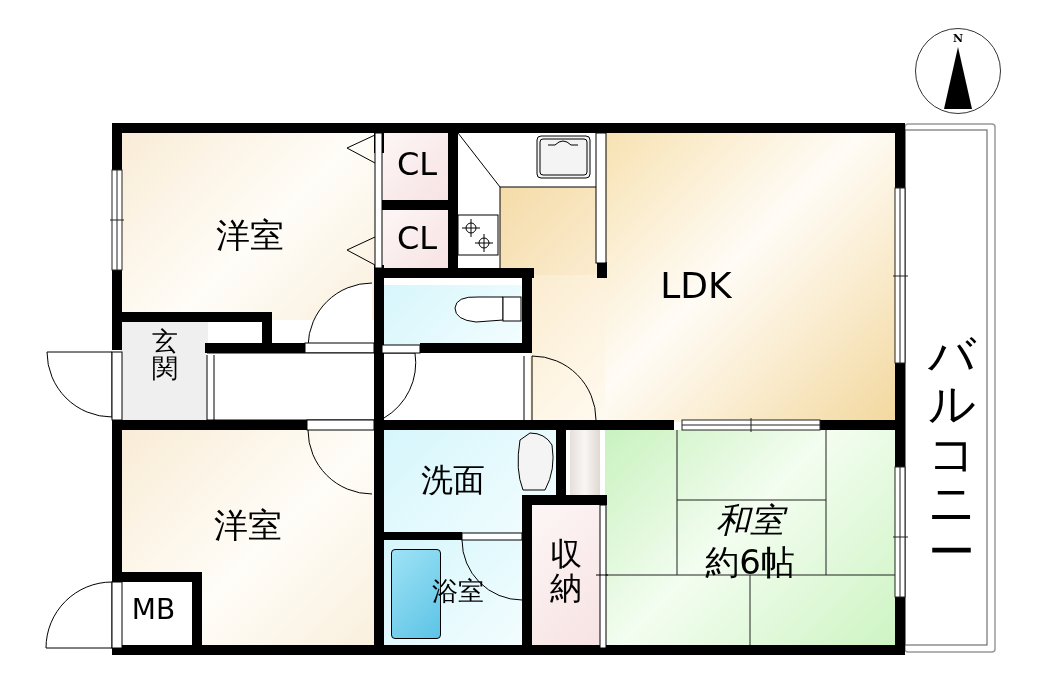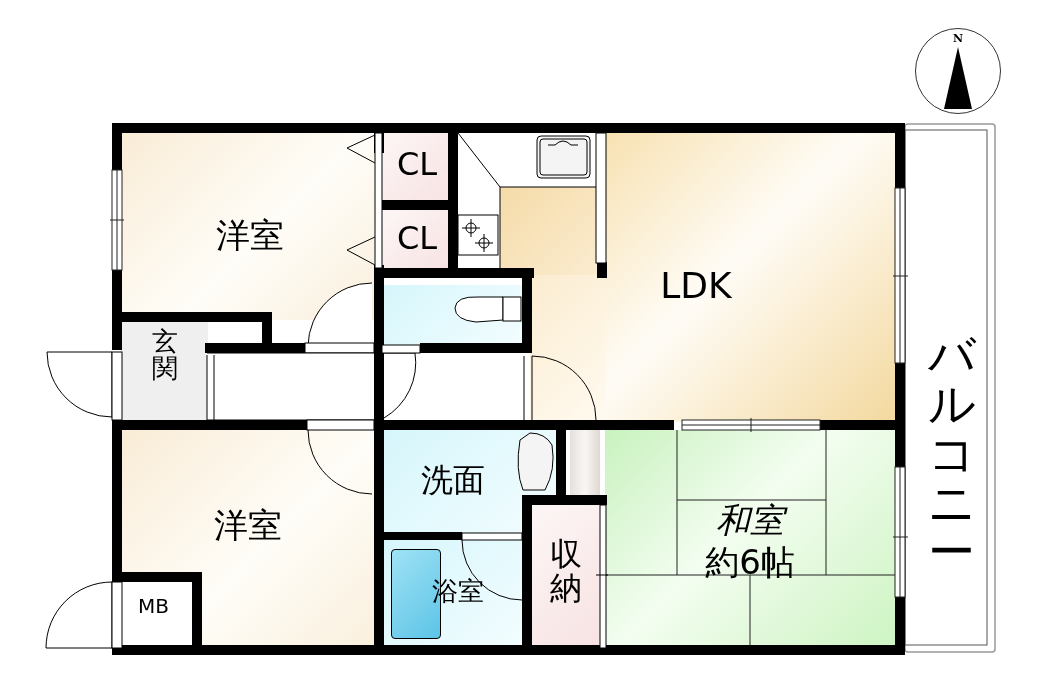--- a/index.html
+++ b/index.html
@@ -169,19 +169,19 @@
   <div class="label" style="left:0;top:4px;width:84px;font-size:11px;font-weight:bold;font-family:'DejaVu Serif',serif;">N</div>
   <div class="abs" style="left:28px;top:18px;width:0;height:0;border-left:14px solid transparent;border-right:14px solid transparent;border-bottom:62px solid #000;"></div>
 </div>
 
 <div class="label" style="left:190px;top:218px;width:120px;font-size:34px;">洋室</div>
 <div class="label" style="left:383px;top:148px;width:68px;font-size:32px;">CL</div>
 <div class="label" style="left:383px;top:222px;width:68px;font-size:32px;">CL</div>
 <div class="label" style="left:636px;top:268px;width:120px;font-size:36px;">LDK</div>
 <div class="vlabel" style="left:147px;top:328px;width:36px;font-size:26px;">玄関</div>
 <div class="label" style="left:188px;top:508px;width:120px;font-size:34px;">洋室</div>
-<div class="label" style="left:122px;top:596px;width:63px;font-size:20px;">MB</div>
+<div class="label" style="left:122px;top:596px;width:63px;font-size:28px;">MB</div>
 <div class="label" style="left:405px;top:464px;width:96px;font-size:32px;">洗面</div>
 <div class="label" style="left:410px;top:578px;width:96px;font-size:26px;">浴室</div>
 <div class="vlabel" style="left:544px;top:538px;width:44px;font-size:32px;">収納</div>
 <div class="label" style="left:690px;top:503px;width:120px;font-size:34px;background:transparent;font-style:italic;">和室</div>
 <div class="label" style="left:680px;top:545px;width:140px;font-size:34px;text-align:center;">約6帖</div>
 <div class="vlabel" style="left:928px;top:302px;width:40px;font-size:47px;word-break:break-all;margin-top:28px;">バルコニー</div>
 
 </body></html>

